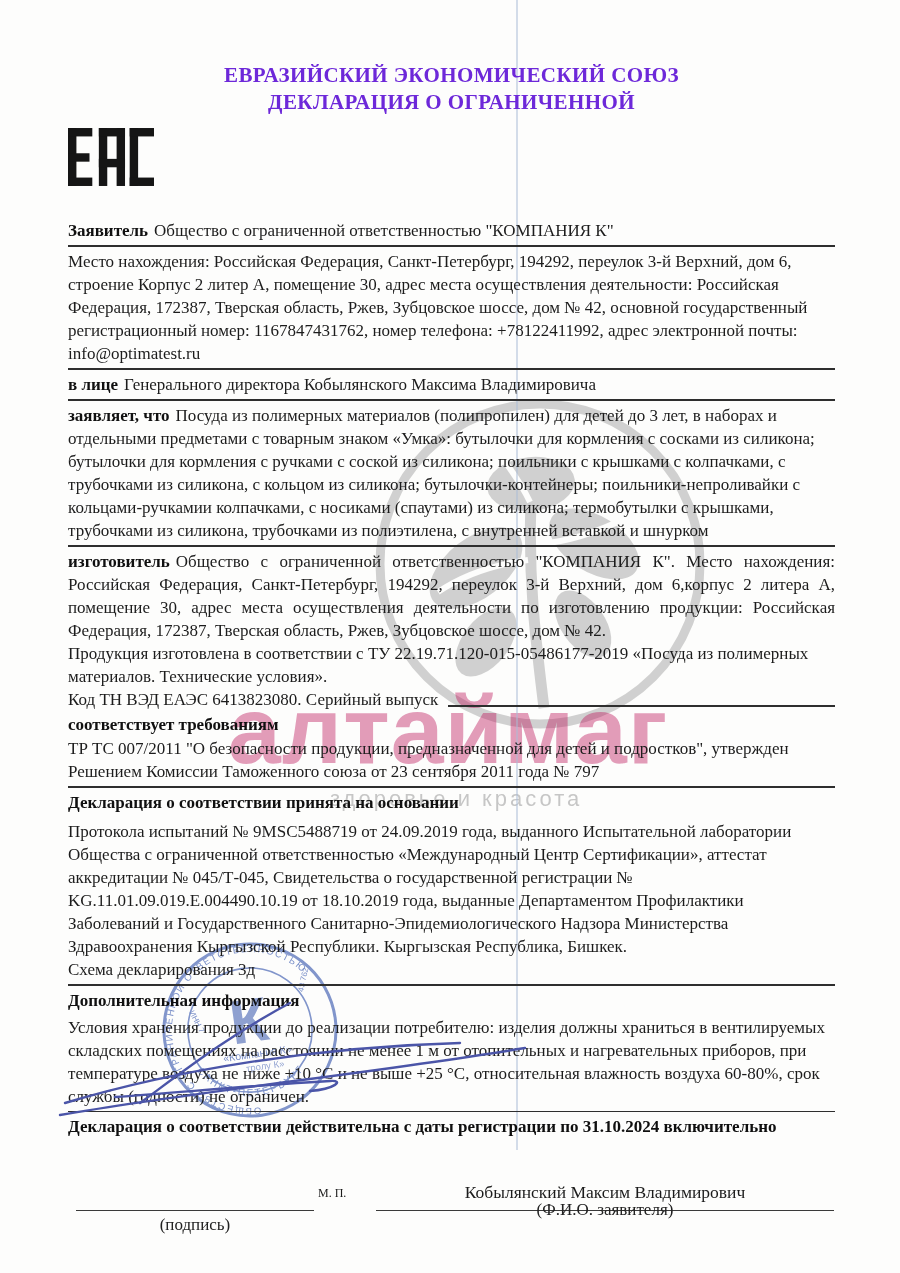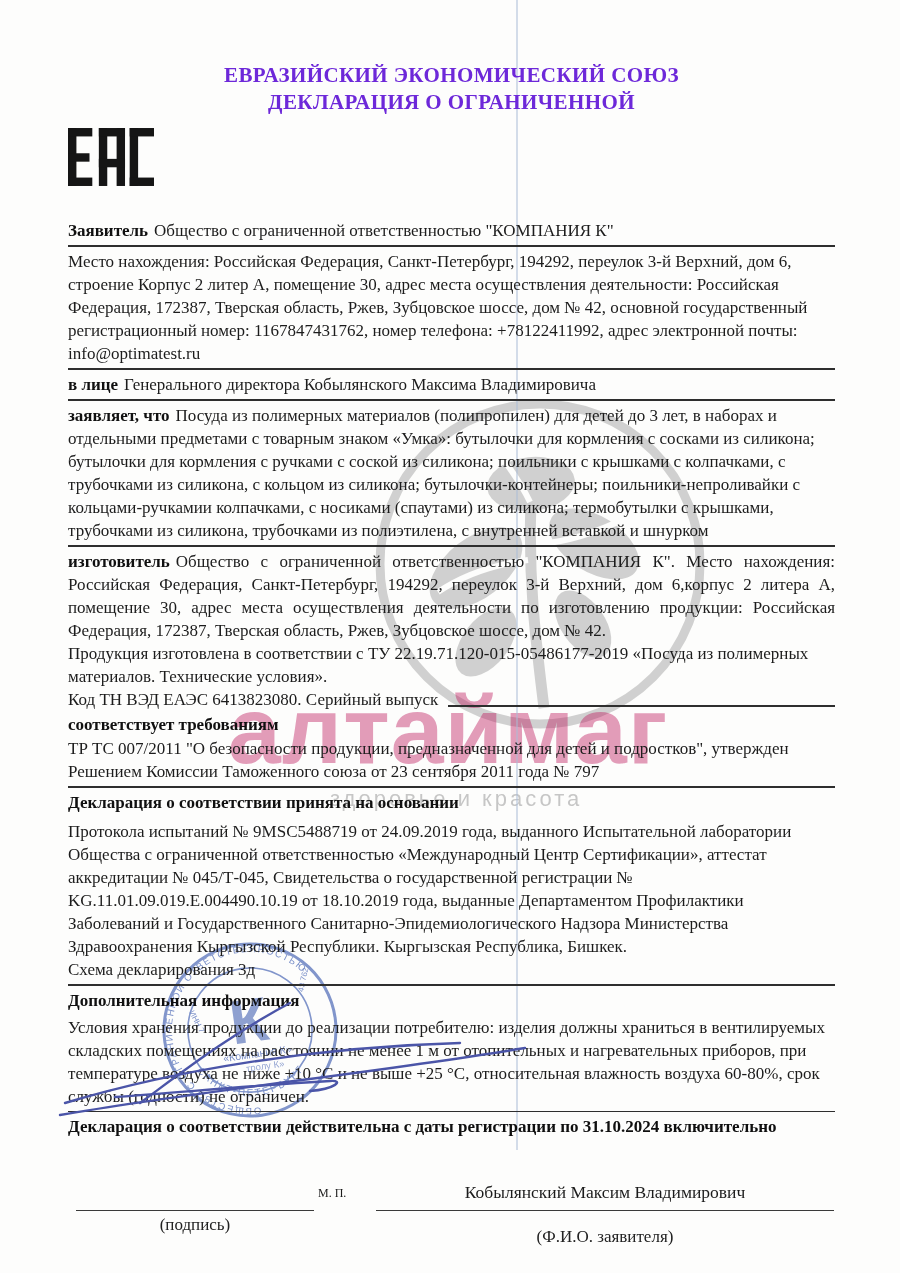--- a/index.html
+++ b/index.html
@@ -29,21 +29,21 @@
   .sec-head{ font-weight:bold; color:#101010; margin:2px 0 1px 0;}
   .code-row{ display:flex; align-items:flex-end; }
   .code-row .fill-line{ flex:1; border-bottom:2px solid #2e2e2e; margin:0 0 4px 10px; }
   .validity{ font-weight:bold; margin-top:3px; color:#0f0f0f;}
   .sig-block{ position:relative; height:108px; margin-top:16px; }
   .sig-line{ position:absolute; border-top:1.6px solid #3a3a3a; }
   .sig-line.left{ left:8px; top:56px; width:238px; }
   .sig-line.right{ left:308px; top:56px; width:458px; }
   .sig-caption{ position:absolute; font-size:17px; color:#222; text-align:center; }
   .sig-caption.left{ left:8px; top:59px; width:238px;}
-  .sig-caption.right{ left:308px; top:71px; width:458px;}
+  .sig-caption.right{ left:308px; top:44px; width:458px;}
   .mp{ position:absolute; left:250px; top:28px; font-size:12px; }
   .fio-name{ position:absolute; left:308px; top:27px; width:458px; text-align:center; font-size:17.5px;}
   
   .wm{ position:absolute; z-index:1; pointer-events:none; }
   .wm-brand{ left:212px; top:676px; font-family:"Liberation Sans","DejaVu Sans",sans-serif;
     font-weight:bold; font-size:95px; letter-spacing:1px; color:#be185d; opacity:.42;margin-left:16px; }
   .wm-tagline{ left:330px; top:786px; font-family:"Liberation Sans","DejaVu Sans",sans-serif;
     font-size:22px; letter-spacing:3px; color:#9a9a9a; opacity:.55; }
   .wm-logo{ left:368px; top:392px; opacity:.40; }
   .fold-line{ position:absolute; z-index:1; left:516px; top:0; width:2px; height:1150px;

